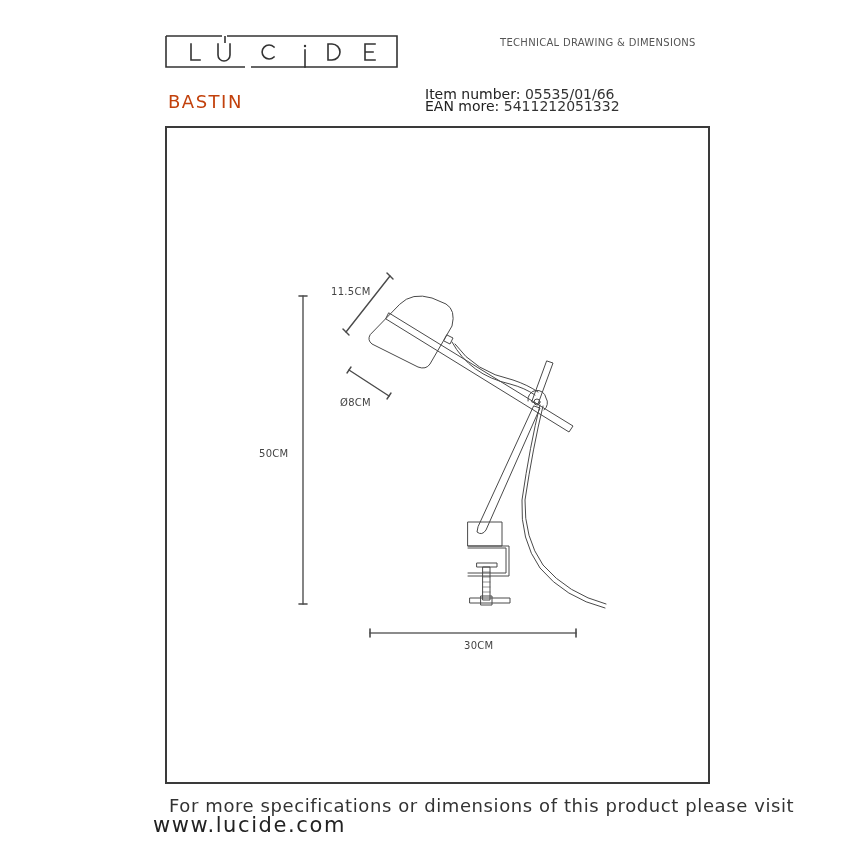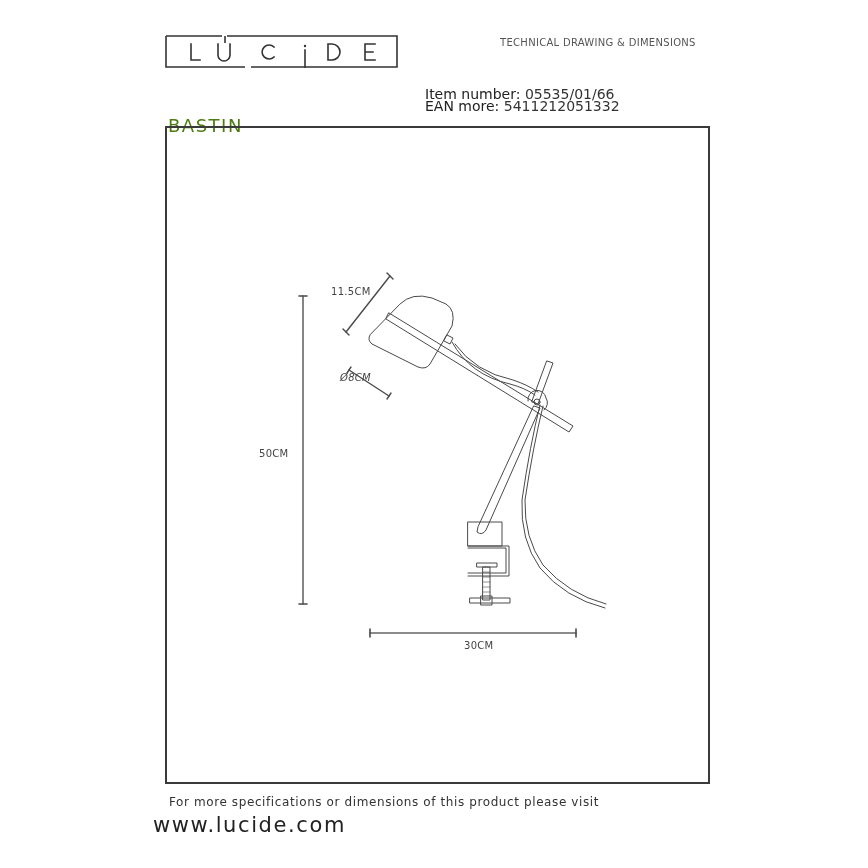--- a/index.html
+++ b/index.html
@@ -1,27 +1,27 @@
 <!DOCTYPE html>
 <html><head>
   <meta charset="utf-8">
   <style>
     html, body { margin: 0; padding: 0; background: #ffffff; }
     body { width: 868px; height: 868px; position: relative; overflow: hidden;
            font-family: "DejaVu Sans", sans-serif; color: #333; }
     .abs { position: absolute; }
     .logo { left: 165px; top: 35px; width: 233px; height: 33px; }
     .header-right { left: 500px; top: 37px; font-size: 10px; letter-spacing: 0.3px; color: #555; white-space: nowrap; }
-    .product-name { left: 168px; top: 91px; font-size: 18px; letter-spacing: 1.5px; color: #4d7c0f; margin-top: 24px; }
+    .product-name { left: 168px; top: 91px; font-size: 18px; letter-spacing: 1.5px; color: #c2410c; }
     .item-info { left: 425px; top: 88px; font-size: 14px; line-height: 12px; color: #333; white-space: nowrap; }
     .item-info .lbl { color: #222; }
     .frame { left: 165px; top: 126px; width: 541px; height: 654px; border: 2px solid #3a3a3a; box-sizing: content-box; }
     .drawing { left: 0; top: 0; width: 868px; height: 868px; }
     .dim-label { font-size: 10px; color: #444; letter-spacing: 0.3px; white-space: nowrap; }
-    .footer-line { left: 169px; top: 795px; font-size: 12px; color: #333; letter-spacing: 0.6px; white-space: nowrap; }
+    .footer-line { left: 169px; top: 795px; font-size: 18px; color: #333; letter-spacing: 0.6px; white-space: nowrap; }
     .footer-url { left: 153px; top: 813px; font-size: 21px; color: #222; letter-spacing: 1.6px; white-space: nowrap; }
   </style>
 </head>
 <body>
 
 <div class="abs logo">
   <svg width="233" height="33" viewBox="0 0 233 33">
     <path d="M1 1 H57 M1 1 V32 H80" fill="none" stroke="#333" stroke-width="1.6"></path>
     <path d="M62 1 H232 V32 H86" fill="none" stroke="#333" stroke-width="1.6"></path>
     <line x1="60" y1="1" x2="60" y2="8" stroke="#333" stroke-width="1.6"></line>
@@ -119,18 +119,18 @@
       <line x1="483" y1="582" x2="490" y2="582" stroke-width="0.6"></line>
       <line x1="483" y1="587" x2="490" y2="587" stroke-width="0.6"></line>
       <line x1="483" y1="592" x2="490" y2="592" stroke-width="0.6"></line>
       <rect x="470" y="598" width="40" height="5" stroke-width="1"></rect>
       <rect x="481" y="596" width="11" height="9" stroke-width="1"></rect>
     </g>
   </g>
 </svg>
 
 <div class="abs dim-label" style="left:331px; top:286px;text-align:right;">11.5CM</div>
-<div class="abs dim-label" style="left:340px; top:372px;font-style:italic;">Ø8CM</div>
+<div class="abs dim-label" style="left:340px; top:397px;">Ø8CM</div>
 <div class="abs dim-label" style="left:259px; top:448px;">50CM</div>
 <div class="abs dim-label" style="left:464px; top:640px;">30CM</div>
 
 <div class="abs footer-line">For more specifications or dimensions of this product please visit</div>
 <div class="abs footer-url">www.lucide.com</div>
 
 </body></html>

